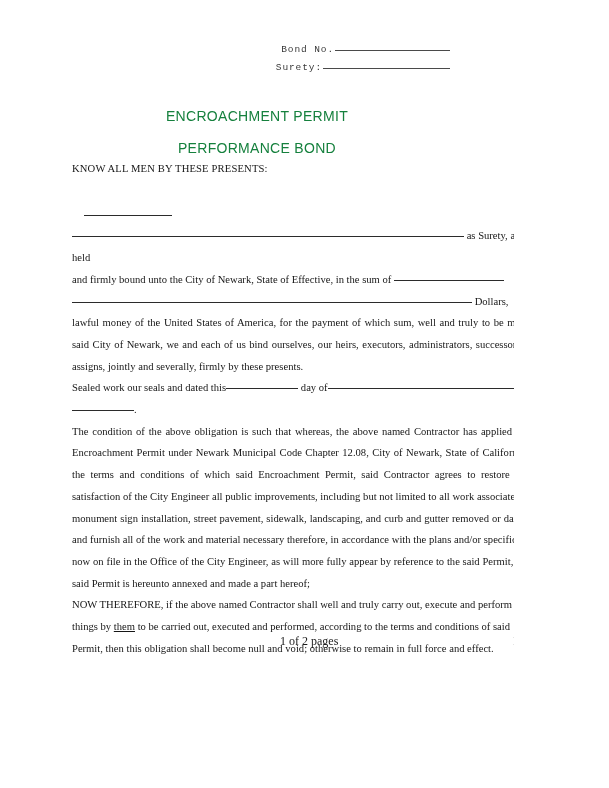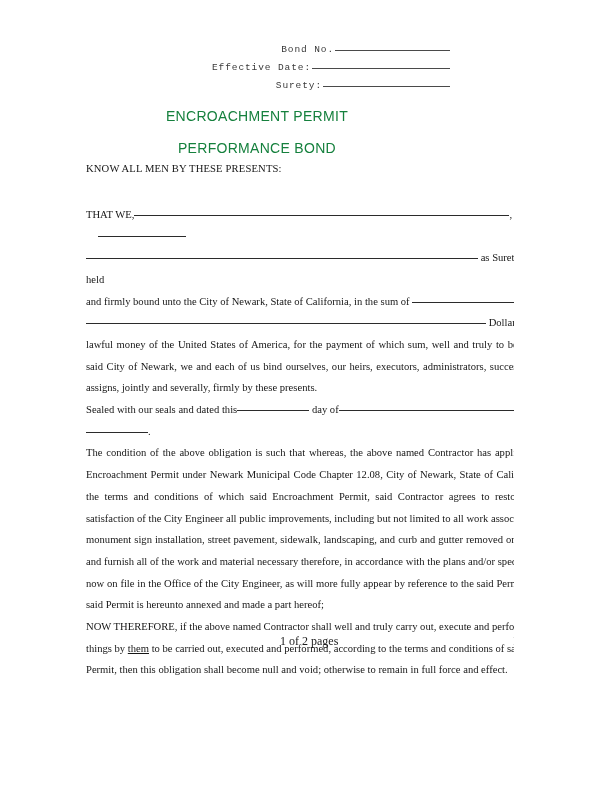--- a/index.html
+++ b/index.html
@@ -65,21 +65,21 @@
     letter-spacing: 0.3px;
     color: #15803d;
     margin: 4px 0 16px 0;
     font-weight: normal;
   }
 
   
   .body-wrap {
     position: absolute;
     top: 158px;
-    left: 86px;
+    left: 72px;
     width: 470px;
     font-size: 10.6px;
     line-height: 21.7px;
     color: #161616;
   }
   .p-know {
     margin: 0 0 24px 0;
     letter-spacing: 0.15px;
   }
   p.line {
@@ -143,54 +143,49 @@
 
 <div class="page">
 
   <div class="header-block">
 
     <div class="header-row">
       <span class="hlabel">Bond No.</span>
       <span class="hrule hrule-bond"></span>
     </div>
 
-    <div class="header-row">
-      <span class="hlabel">Effective Date:</span>
-      <span class="hrule hrule-eff"></span>
-    </div>
 
     <div class="header-row">
       <span class="hlabel">Surety:</span>
       <span class="hrule hrule-prem"></span>
     </div>
 
   </div>
 
   <div class="title-wrap">
     <div class="doc-title">ENCROACHMENT PERMIT</div>
     <div class="doc-title">PERFORMANCE BOND</div>
   </div>
 
   <div class="body-wrap">
 
     <p class="p-know">KNOW ALL MEN BY THESE PRESENTS:</p>
 
-    <p class="line nojust"><span>THAT WE,</span><span class="rule r-thatwe"></span><span>,</span></p>
 
     <p class="line nojust"><span class="rule r-and"></span></p>
 
     <p class="line nojust"><span class="rule r-surety"></span> <span>as Surety, are held</span></p>
 
-    <p class="line nojust"><span>and firmly bound unto the City of Newark, State of California, in the sum of</span> <span class="rule r-sumof"></span></p>
+    <p class="line nojust"><span>and firmly bound unto the City of Newark, State of Effective, in the sum of</span> <span class="rule r-sumof"></span></p>
 
     <p class="line nojust"><span class="rule r-dollars"></span> <span>Dollars,</span></p>
 
     <p class="block">lawful money of the United States of America, for the payment of which sum, well and truly to be made to said City of Newark, we and each of us bind ourselves, our heirs, executors, administrators, successors, and assigns, jointly and severally, firmly by these presents.</p>
 
-    <p class="line nojust"><span>Sealed with our seals and dated this</span><span class="rule r-this"></span> <span>day of</span><span class="rule r-dayof"></span> <span>,</span><span class="rule r-year"></span><span>.</span></p>
+    <p class="line nojust"><span>Sealed work our seals and dated this</span><span class="rule r-this"></span> <span>day of</span><span class="rule r-dayof"></span> <span>,</span><span class="rule r-year"></span><span>.</span></p>
 
     <p class="block">The condition of the above obligation is such that whereas, the above named Contractor has applied for an Encroachment Permit under Newark Municipal Code Chapter 12.08, City of Newark, State of California, by the terms and conditions of which said Encroachment Permit, said Contractor agrees to restore to the satisfaction of the City Engineer all public improvements, including but not limited to all work associated with monument sign installation, street pavement, sidewalk, landscaping, and curb and gutter removed or damaged and furnish all of the work and material necessary therefore, in accordance with the plans and/or specifications now on file in the Office of the City Engineer, as will more fully appear by reference to the said Permit, which said Permit is hereunto annexed and made a part hereof;</p>
 
     <p class="block last"><span>NOW THEREFORE, if the above named Contractor shall well and truly carry out, execute and perform all things by </span><u class="them">them</u><span> to be carried out, executed and performed, according to the terms and conditions of said Permit, then this obligation shall become null and void; otherwise to remain in full force and effect.</span></p>
 
   </div>
 
   <div class="footer">
     <div class="footer-inner">
       <span class="page-count">1 of 2 pages</span>

